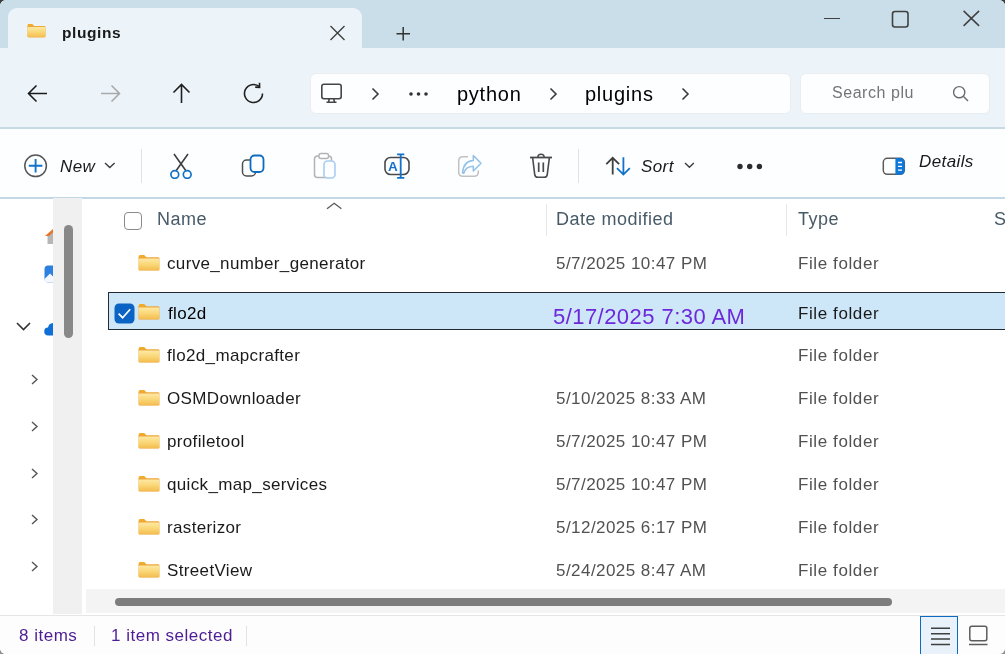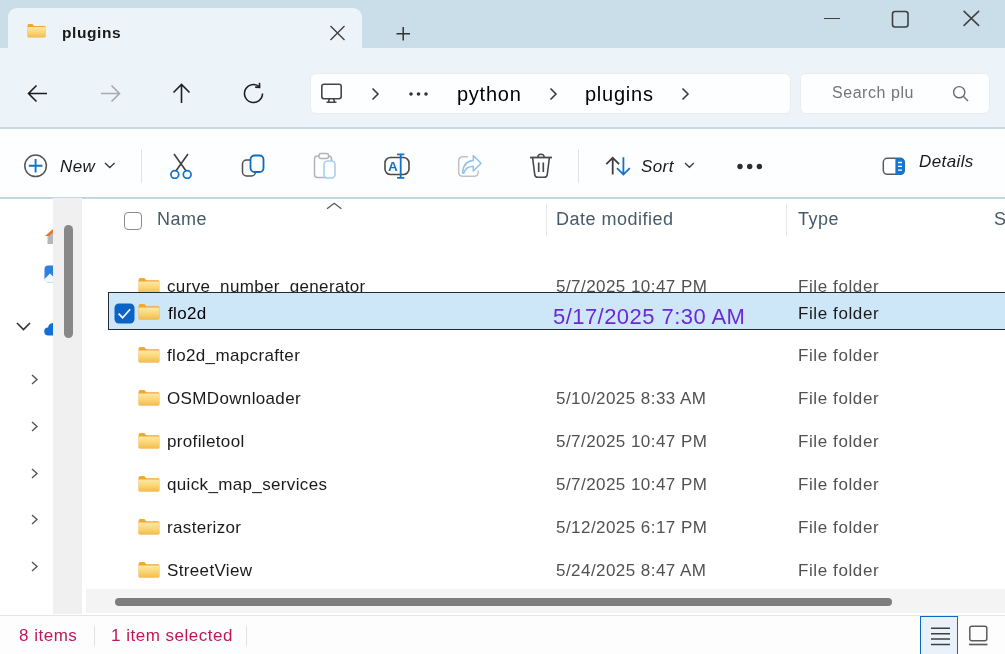--- a/index.html
+++ b/index.html
@@ -1,18 +1,18 @@
 <!DOCTYPE html>
 <html><head>
 <meta charset="utf-8">
 <style>
   * { margin:0; padding:0; box-sizing:border-box; }
   html,body { width:1005px; height:654px; overflow:hidden; }
   body { font-family:"Liberation Sans", sans-serif; background:linear-gradient(#3a3a3a 0 50%, #8f8f8f 50% 100%); }
-  #win { position:absolute; left:0; top:0; width:1005px; height:654px; border-radius:0; overflow:hidden; background:#fff; }
+  #win { position:absolute; left:0; top:0; width:1005px; height:654px; border-radius:6px; overflow:hidden; background:#fff; }
   .abs { position:absolute; }
   
   #band { left:0; top:0; width:1005px; height:48px; background:#c9dee9; }
   #tab { left:8px; top:8px; width:354px; height:41px; background:#edf4f9; border-radius:9px 9px 0 0; }
   #tabtext { left:62px; top:23.5px; font-size:15.5px; font-weight:bold; color:#1a1a1a; letter-spacing:0.6px; }
   
   #nav { left:0; top:48px; width:1005px; height:79px; background:#edf4f9; }
   .bar { position:absolute; top:73px; height:41px; background:#fdfeff; border:1px solid #e9edef; border-radius:6px; }
   #addr { left:310px; width:481px; }
   #search { left:800px; width:190px; }
@@ -33,21 +33,21 @@
   .ftype { position:absolute; left:712px; top:11.5px; font-size:17px; color:#515151; letter-spacing:0.6px; }
   .ficon { position:absolute; left:52px; top:11.5px; }
   #sel { position:absolute; left:108px; top:292px; width:900px; height:38px; background:#cde6f8; border:1px solid #222b33; }
   
   #strack { left:53px; top:198px; width:29px; height:416px; background:#f0f0f0; }
   #sthumb { left:64px; top:225px; width:9px; height:113px; background:#888; border-radius:4.5px; }
   
   #hsb { left:86px; top:589px; width:919px; height:24px; background:#f4f4f4; }
   #hthumb { left:115px; top:598px; width:777px; height:8px; background:#7d7d7d; border-radius:4px; }
   #status { left:0; top:615px; width:1005px; height:39px; background:#fdfdfd; border-top:1px solid #e5e5e5; }
-  .stext { position:absolute; top:10px; font-size:17px; color:#be185d; letter-spacing:0.5px;text-align:center; }
+  .stext { position:absolute; top:10px; font-size:17px; color:#4c1d95; letter-spacing:0.5px;text-align:center; }
   .ssep { position:absolute; top:10px; width:1px; height:20px; background:#e3e3e3; }
 </style>
 </head>
 <body>
 <svg width="0" height="0" style="position:absolute">
   <defs>
     <linearGradient id="fg" x1="0" y1="0" x2="0" y2="1">
       <stop offset="0" stop-color="#fde9a4"></stop>
       <stop offset="0.5" stop-color="#fad778"></stop>
       <stop offset="1" stop-color="#f4bc4d"></stop>
@@ -197,21 +197,21 @@
     <div class="hsep" style="left:700px"></div>
     <div style="position:absolute;left:38px;top:14px;width:18px;height:18px;border:1.5px solid #8a8a8a;border-radius:4px"></div>
     <div class="htext" style="left:71px">Name</div>
     <svg style="position:absolute;left:239.5px;top:3.5px" width="17" height="8">
         <path d="M1,6.8 L8.2,1.2 L15.4,6.8" stroke="#5a5a5a" stroke-width="1.3" fill="none"></path>
       </svg>
     <div class="htext" style="left:470px">Date modified</div>
     <div class="htext" style="left:712px">Type</div>
     <div class="htext" style="left:908px">Si</div>
   </div>
-  <div class="row" style="top:265px">
+  <div class="row" style="top:242px">
     <svg class="ficon" width="22" height="17" viewBox="0 0 22 17">
         <use href="#folder"></use>
       </svg>
     <div class="fname">curve_number_generator</div>
       <div class="fdate">5/7/2025 10:47 PM</div>
       <div class="ftype">File folder</div>
   </div>
   <div class="row" style="top:334.5px">
     <svg class="ficon" width="22" height="17" viewBox="0 0 22 17">
         <use href="#folder"></use>

